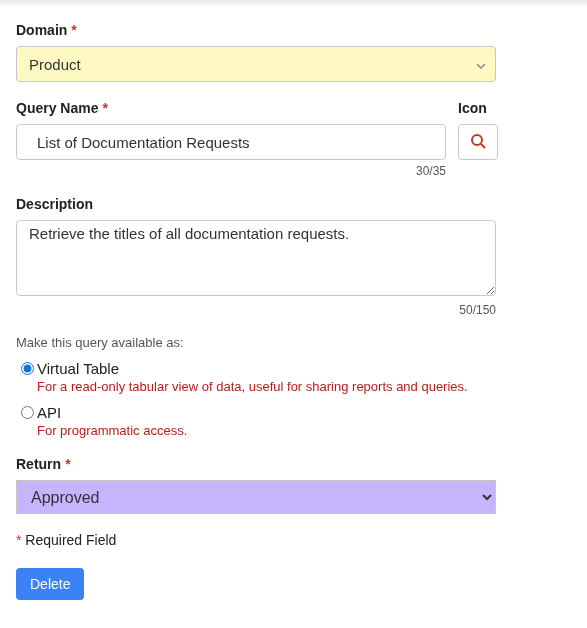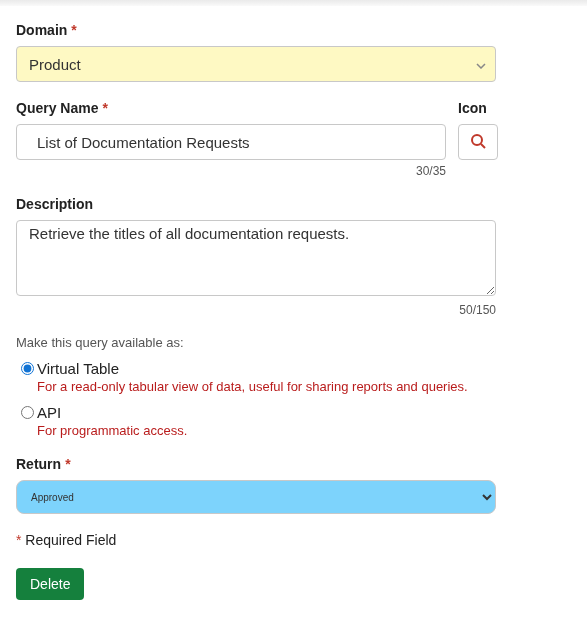--- a/index.html
+++ b/index.html
@@ -120,31 +120,31 @@
   .radio-row input[type=radio]{
     margin-top:2px;
     accent-color:#1173d4;
   }
   .radio-label { font-size:15px; color:#222; }
   .radio-desc { font-size:13px; color:#b91c1c; margin-top:2px; }
   .return-select {
     width: 480px;
     height: 34px;
     border: 1px solid #c8c8c8;
-    border-radius: 8px;
-    background: #7dd3fc;
+    border-radius: 0;
+    background: #c4b5fd;
     padding: 0 10px;
-    font-size: 10px;
+    font-size: 16px;
     color:#333;
   }
   .required-note { margin-top:16px; font-size:14px; }
   .required-note .star{ color:#c0392b; }
   .delete-btn {
     margin-top:20px;
-    background:#15803d;
+    background:#3b82f6;
     color:#fff;
     border:none;
     border-radius:4px;
     padding:8px 14px;
     font-size:14px;
     cursor:pointer;
   }
 </style>
 </head>
 <body>

